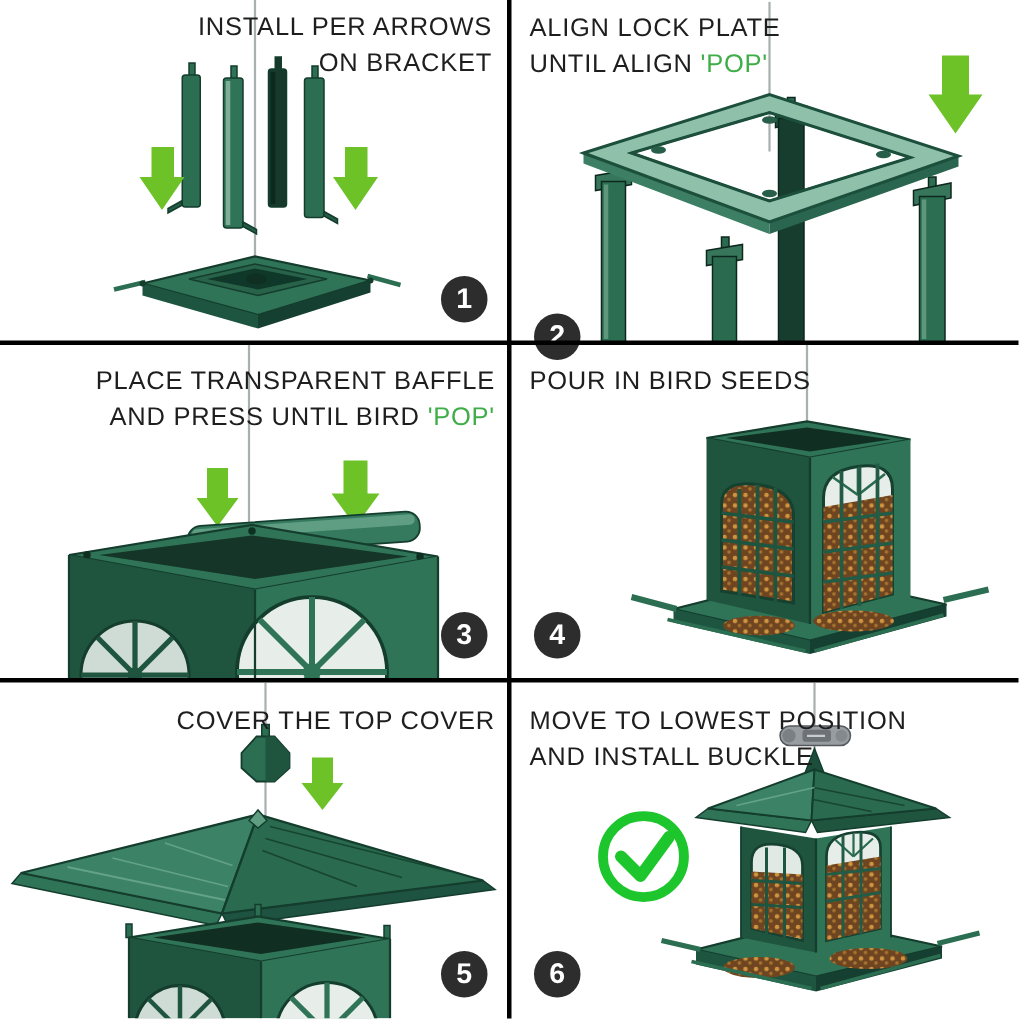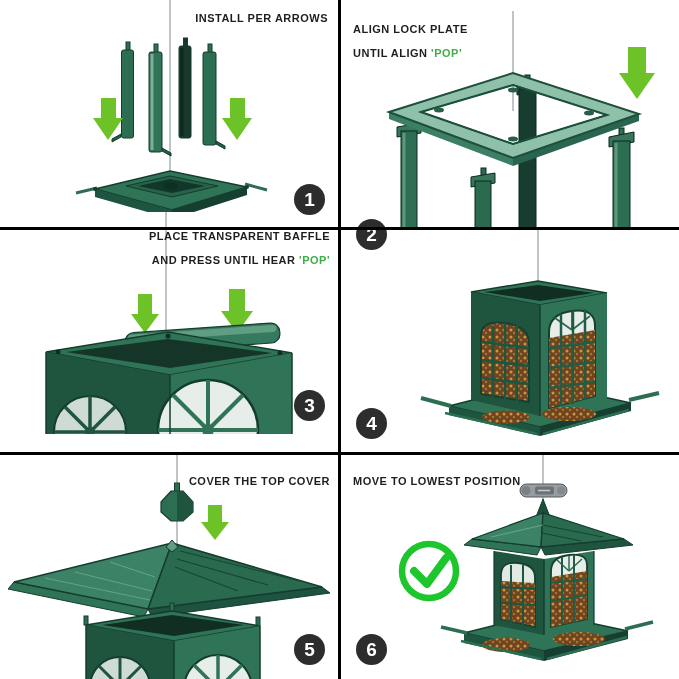--- a/index.html
+++ b/index.html
@@ -1,21 +1,21 @@
 <!DOCTYPE html>
 <html><head>
 <meta charset="utf-8">
 <style>
   html,body{margin:0;padding:0}
   body{width:679px;height:679px;position:relative;background:#ffffff;
        font-family:"Liberation Sans",sans-serif;overflow:hidden}
   .divider{position:absolute;background:#000;z-index:5}
   .panel{position:absolute;overflow:hidden;background:#fff}
   .panel svg{position:absolute;left:0;top:0}
-  .caption{position:absolute;z-index:4;font-weight:700;font-size:11px;
+  .caption{position:absolute;z-index:4;font-weight:400;font-size:17px;
            letter-spacing:.5px;color:#1e1e1e;line-height:24px;white-space:nowrap}
   .caption div{display:block}
   .cap-right{text-align:right}
   .pop{color:#3fae49}
   .badge{position:absolute;z-index:4;width:31px;height:31px;border-radius:50%;
          background:#2d2d2d;color:#fff;display:flex;align-items:center;
          justify-content:center;font-size:19px;font-weight:700}
 </style>
 </head>
 <body>
@@ -52,25 +52,26 @@
       <polygon points="172,210 247,187 247,195 172,219" fill="#153f30"></polygon>
       <polygon points="126,186 170,176 218,186 172,197" fill="#276249" stroke="#143d2e" stroke-width="1"></polygon>
       <polygon points="138,186 170,179 205,186 172,193" fill="#10382a"></polygon>
       <ellipse cx="171" cy="186" rx="7" ry="3.5" fill="#0f2f23"></ellipse>
       <circle cx="95" cy="189" r="2" fill="#143d2e"></circle>
       <circle cx="247" cy="187" r="2" fill="#143d2e"></circle>
     </g>
   </svg>
   <div class="caption cap-right" style="right:10px;top:6px">
     <div>INSTALL PER ARROWS</div>
+    <div>ON BRACKET</div>
   </div>
   <div class="badge" style="right:13px;bottom:12px">1</div>
 </div>
 
-<div class="panel" style="left:341px;top:11px;width:338px;height:251px">
+<div class="panel" style="left:341px;top:1px;width:338px;height:251px">
   <svg width="338" height="227" viewBox="0 0 338 227">
     <line x1="172" y1="0" x2="172" y2="100" stroke="#aab0b2" stroke-width="1.5"></line>
     <g stroke="#0d281f" stroke-width="1">
       <rect x="184" y="64" width="5" height="14" fill="#2c6e52"></rect>
       <polygon points="176,74 197,70 197,80 176,84" fill="#1f553f"></polygon>
       <rect x="178" y="78" width="17" height="149" fill="#163d2e"></rect>
       <rect x="66" y="107" width="5" height="13" fill="#2c6e52"></rect>
       <polygon points="56,116 80,112 80,122 56,126" fill="#38765c"></polygon>
       <rect x="60" y="120" width="16" height="107" fill="#2c6e52"></rect>
       <rect x="61.5" y="122" width="3" height="103" fill="#5f977d" stroke="none"></rect>
@@ -94,21 +95,21 @@
     </g>
     <path d="M287,36 H305 V62 H314 L296,88 L278,62 H287 Z" fill="#6cc227"></path>
   </svg>
   <div class="caption" style="left:12px;top:6px">
     <div>ALIGN LOCK PLATE</div>
     <div><span>UNTIL ALIGN </span><span class="pop">'POP'</span></div>
   </div>
   <div class="badge" style="left:15px;bottom:12px">2</div>
 </div>
 
-<div class="panel" style="left:0;top:212px;width:338px;height:222px">
+<div class="panel" style="left:0;top:230px;width:338px;height:222px">
   <svg width="338" height="222" viewBox="0 0 338 222">
     <line x1="166" y1="0" x2="166" y2="122" stroke="#aab0b2" stroke-width="1.5"></line>
     <path d="M138,82 H152 V102 H159 L145,121 L131,102 H138 Z" fill="#6cc227"></path>
     <path d="M229,77 H245 V99 H253 L237,121 L221,99 H229 Z" fill="#6cc227"></path>
     <g transform="rotate(-4 200 126)">
       <rect x="125" y="116" width="155" height="20" rx="9" fill="#357a5f" stroke="#143d2e" stroke-width="1.2"></rect>
       <rect x="128" y="118" width="149" height="7" rx="3.5" fill="#5f9e82"></rect>
     </g>
     <g>
       <polygon points="46,140 168,120 292,141 170,163" fill="#2f7457" stroke="#143d2e" stroke-width="1.5"></polygon>
@@ -142,21 +143,21 @@
         </g>
         <circle cx="208" cy="218" r="6" fill="#2f7457"></circle>
       </g>
       <line x1="170" y1="163" x2="170" y2="222" stroke="#143d2e" stroke-width="1.5"></line>
       <line x1="292" y1="141" x2="292" y2="222" stroke="#143d2e" stroke-width="1.5"></line>
       <line x1="46" y1="140" x2="46" y2="222" stroke="#143d2e" stroke-width="1.5"></line>
     </g>
   </svg>
   <div class="caption cap-right" style="right:8px;top:12px">
     <div>PLACE TRANSPARENT BAFFLE</div>
-    <div><span>AND PRESS UNTIL HEAR </span><span class="pop">'POP'</span></div>
+    <div><span>AND PRESS UNTIL BIRD </span><span class="pop">'POP'</span></div>
   </div>
   <div class="badge" style="right:13px;bottom:13px">3</div>
 </div>
 
 <div class="panel" style="left:341px;top:230px;width:338px;height:222px">
   <svg width="338" height="222" viewBox="0 0 338 222">
     <defs>
       <pattern id="seedP4" width="7" height="7" patternUnits="userSpaceOnUse">
         <rect width="7" height="7" fill="#6e4520"></rect>
         <circle cx="2" cy="2" r="1.5" fill="#cf9440"></circle>
@@ -200,20 +201,23 @@
       <polygon points="108,176 199,197 199,206 108,185" fill="#1d5541"></polygon>
       <polygon points="199,197 290,173 290,181 199,206" fill="#153f30"></polygon>
       <ellipse cx="165" cy="187" rx="24" ry="6.5" fill="url(#seedP4)"></ellipse>
       <ellipse cx="228" cy="184" rx="27" ry="7" fill="url(#seedP4)"></ellipse>
       <line x1="80" y1="168" x2="110" y2="176" stroke="#2c6e52" stroke-width="4"></line>
       <line x1="288" y1="170" x2="318" y2="163" stroke="#2c6e52" stroke-width="4"></line>
       <line x1="104" y1="183" x2="196" y2="204" stroke="#2c6e52" stroke-width="2.5"></line>
       <line x1="202" y1="204" x2="288" y2="180" stroke="#2c6e52" stroke-width="2.5"></line>
     </g>
   </svg>
+  <div class="caption" style="left:12px;top:12px">
+    <div>POUR IN BIRD SEEDS</div>
+  </div>
   <div class="badge" style="left:15px;bottom:13px">4</div>
 </div>
 
 <div class="panel" style="left:0;top:455px;width:338px;height:224px">
   <svg width="338" height="224" viewBox="0 0 338 224">
     <line x1="177" y1="0" x2="177" y2="170" stroke="#aab0b2" stroke-width="1.5"></line>
     <g>
       <rect x="174.5" y="28" width="5" height="9" fill="#2c6e52" stroke="#143d2e" stroke-width="1"></rect>
       <polygon points="161,47 171,36 183,36 193,47 193,57 183,66 171,66 161,57" fill="#2c6e52" stroke="#143d2e" stroke-width="1.2"></polygon>
       <polygon points="177,36 183,36 193,47 193,57 183,66 177,66" fill="#1f553f"></polygon>
@@ -337,15 +341,16 @@
       <line x1="120" y1="186" x2="200" y2="204" stroke="#2c6e52" stroke-width="2.5"></line>
       <line x1="206" y1="204" x2="286" y2="182" stroke="#2c6e52" stroke-width="2.5"></line>
     </g>
     <g fill="none" stroke="#1dc62c">
       <circle cx="88" cy="116" r="27" stroke-width="6.5"></circle>
       <path d="M73,116 L86,129 L105,103" stroke-width="8" stroke-linecap="round" stroke-linejoin="round"></path>
     </g>
   </svg>
   <div class="caption" style="left:12px;top:14px">
     <div>MOVE TO LOWEST POSITION</div>
+    <div>AND INSTALL BUCKLE</div>
   </div>
   <div class="badge" style="left:15px;bottom:14px">6</div>
 </div>
 
 </body></html>

